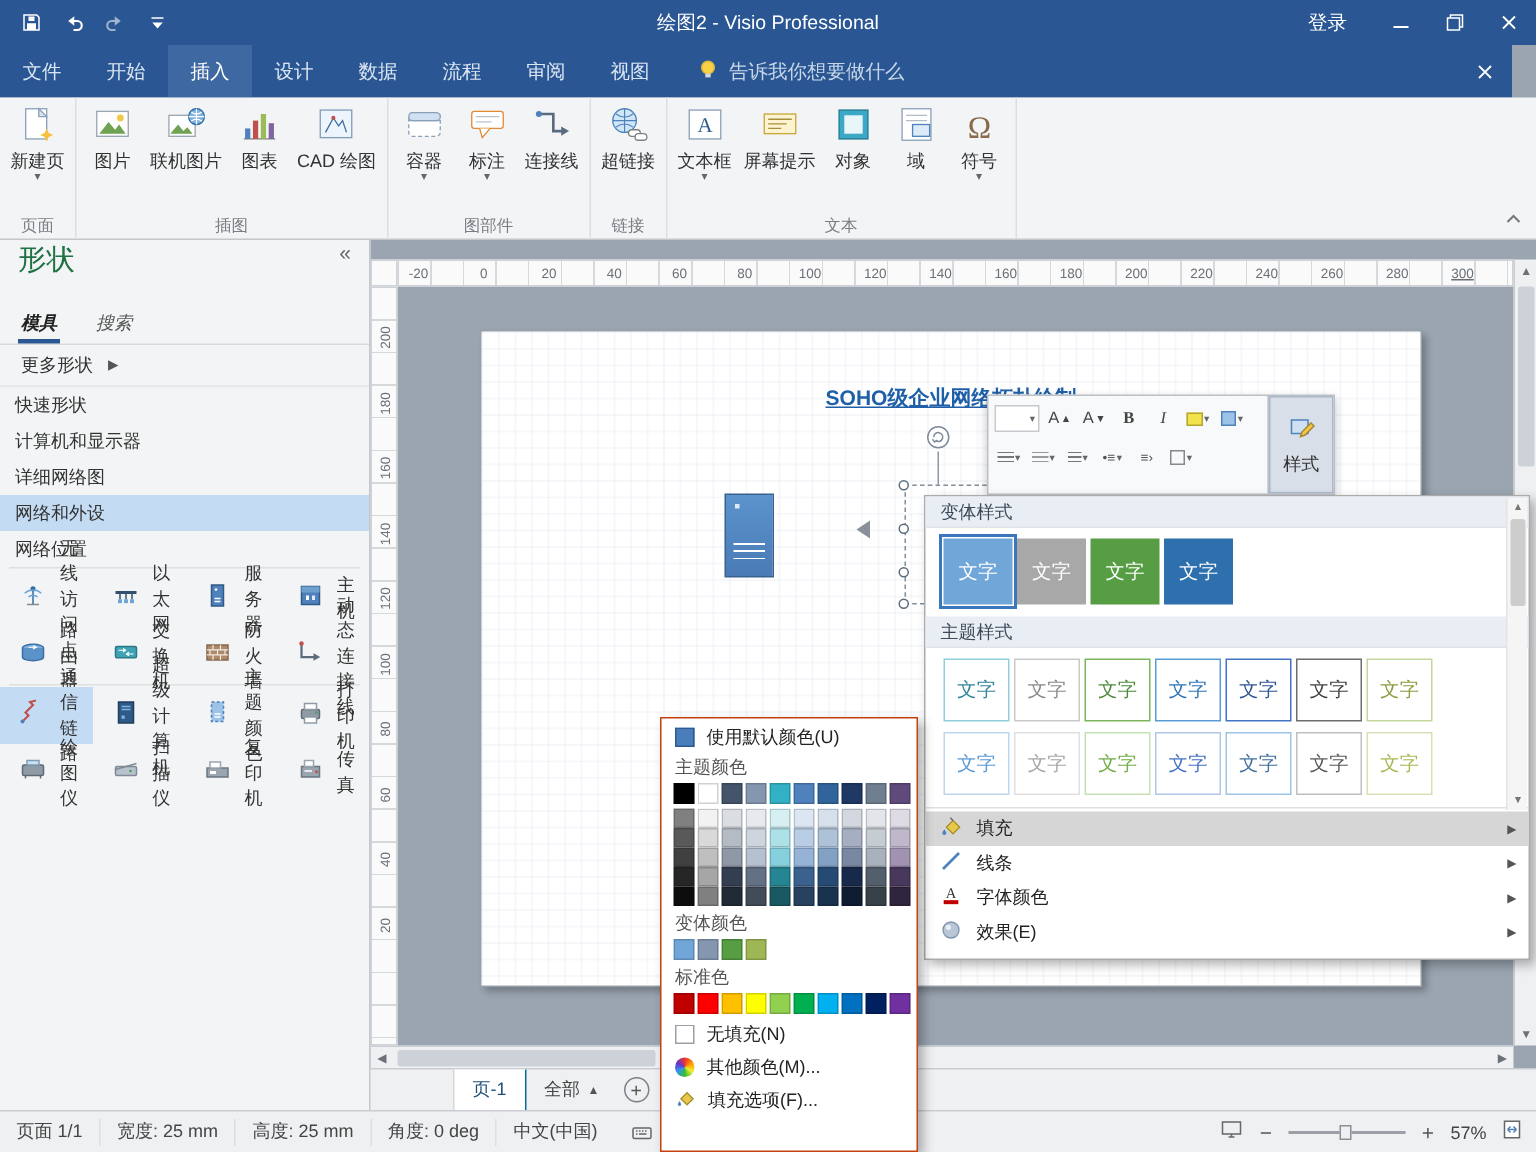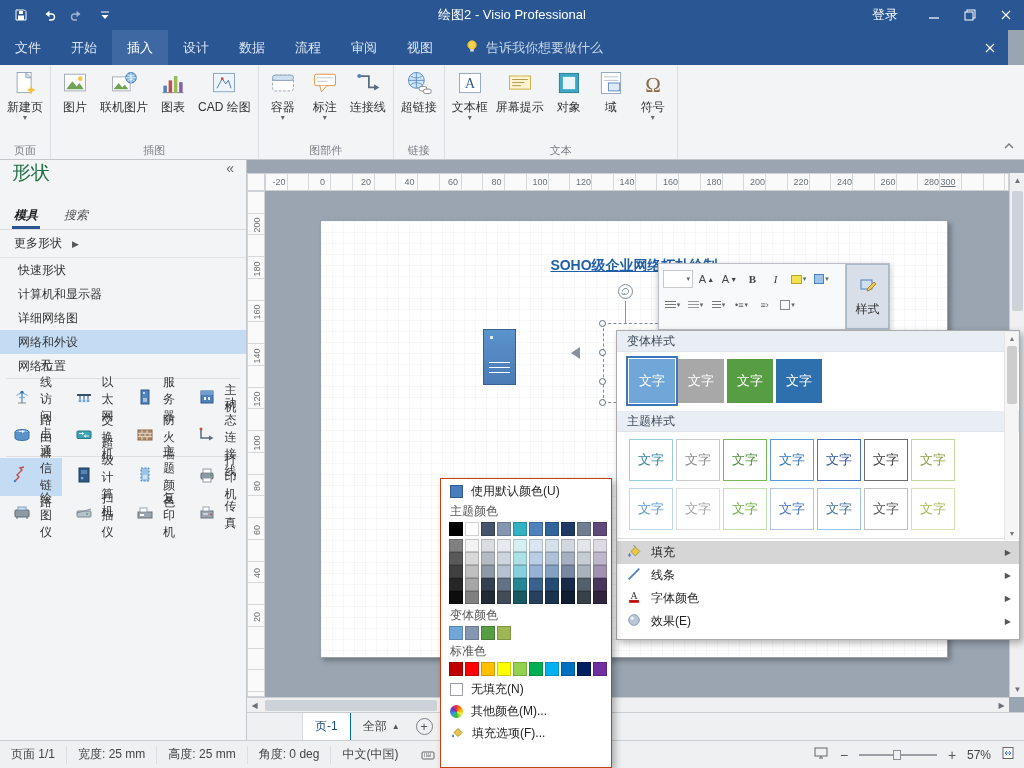--- a/index.html
+++ b/index.html
@@ -44,21 +44,21 @@
           border-right:1px solid #c3c6ca;overflow:hidden;z-index:2;}
   .shapes-header{height:40px;display:flex;align-items:flex-start;padding:0 12px;}
   .shapes-title{font-size:19px;color:#1f7244;}
   .shapes-collapse{margin-left:auto;color:#666;font-size:14px;}
   .shapes-tabs{display:flex;gap:22px;padding:0 12px;border-bottom:1px solid #dadbdc;height:30px;}
   .stab{display:flex;align-items:flex-end;padding:0 2px 5px 2px;color:#555;font-style:italic;}
   .stab.active{font-weight:bold;color:#222;border-bottom:3px solid #2a5794;padding-bottom:2px;}
   .more-shapes{height:28px;display:flex;align-items:center;gap:10px;padding:0 14px;color:#333;
                border-bottom:1px solid #e3e4e5;}
   .more-arrow{color:#555;font-size:9px;}
-  .stencil-row{height:24px;display:flex;align-items:center;padding-left:18px;color:#333;}
+  .stencil-row{height:24px;display:flex;align-items:center;padding-left:10px;color:#333;}
   .stencil-row.selected{background:#c4dcf3;}
   .shape-divider{height:2px;border-top:1px solid #dedfe0;margin:0 6px;}
   .shape-grid{display:grid;grid-template-columns:1fr 1fr 1fr 1fr;font-family:Liberation Serif, serif;}
   .shape-item{display:flex;align-items:center;gap:8px;height:38px;padding-left:12px;color:#333;}
   .shape-item.selected{background:#c4dcf3;}
   .shape-item .slabel{font-size:12px;}
 
   
   .canvas{position:absolute;left:247px;top:160px;width:777px;height:552px;background:#9aa5b1;overflow:hidden;}
   .ruler-corner{position:absolute;left:0;top:13px;width:18px;height:18px;background:#fafafa;border:1px solid #cfd2d6;}
@@ -549,21 +549,21 @@
         <span class="hr-num" style="left: 274px;">100</span>
         <span class="hr-num" style="left: 317.5px;">120</span>
         <span class="hr-num" style="left: 361px;">140</span>
         <span class="hr-num" style="left: 404.5px;">160</span>
         <span class="hr-num" style="left: 448px;">180</span>
         <span class="hr-num" style="left: 491.5px;">200</span>
         <span class="hr-num" style="left: 535px;">220</span>
         <span class="hr-num" style="left: 578.5px;">240</span>
         <span class="hr-num" style="left: 622px;">260</span>
         <span class="hr-num" style="left: 665.5px;">280</span>
-        <span class="hr-num" style="left: 682px; text-decoration: underline;">300</span>
+        <span class="hr-num" style="left: 709px; text-decoration: underline;">300</span>
       </div>
     <div class="vruler" id="vruler">
         <span class="vr-num" style="top: 28px;">200</span>
         <span class="vr-num" style="top: 71.5px;">180</span>
         <span class="vr-num" style="top: 115px;">160</span>
         <span class="vr-num" style="top: 158.5px;">140</span>
         <span class="vr-num" style="top: 202px;">120</span>
         <span class="vr-num" style="top: 245.5px;">100</span>
         <span class="vr-num" style="top: 289px;">80</span>
         <span class="vr-num" style="top: 332.5px;">60</span>

